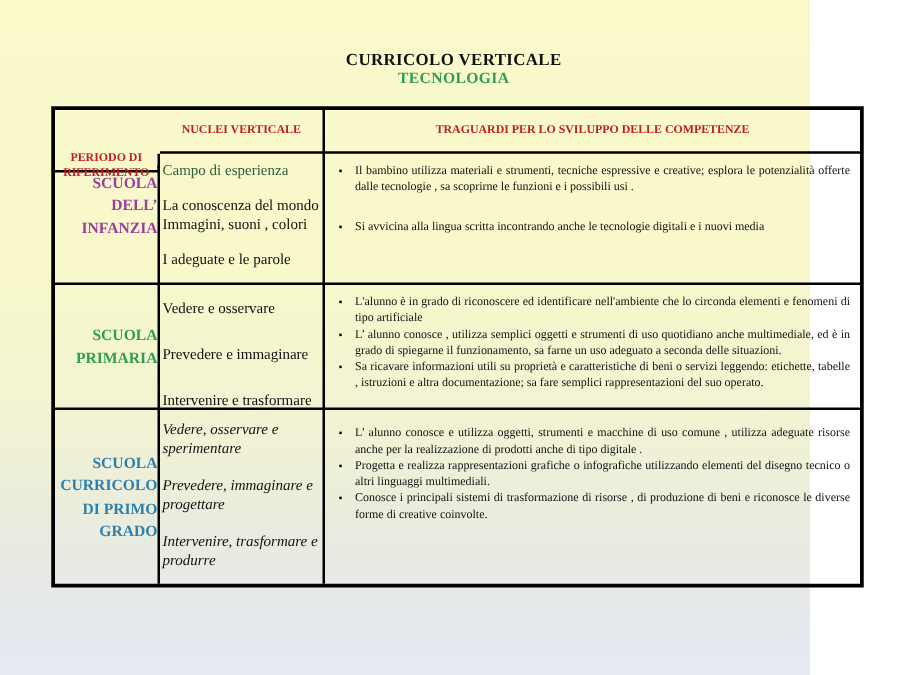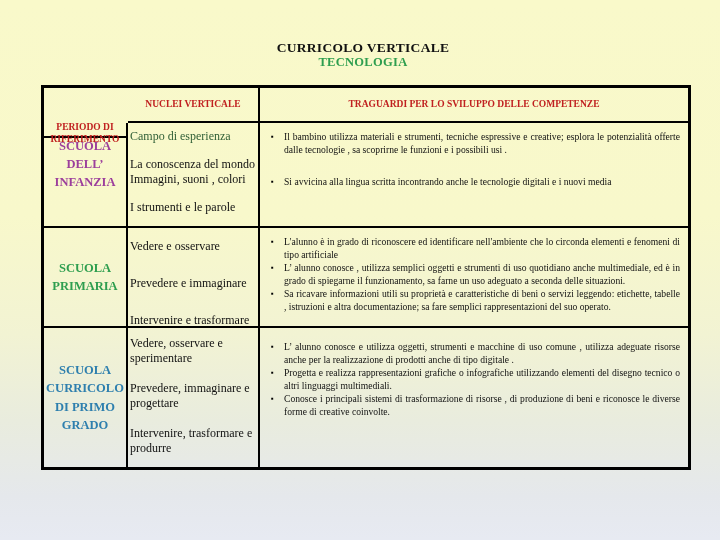--- a/index.html
+++ b/index.html
@@ -3,21 +3,21 @@
 <meta charset="utf-8">
 <style>
   * { margin: 0; padding: 0; box-sizing: border-box; }
   html, body { width: 720px; height: 540px; }
   body {
     font-family: "Liberation Serif", "DejaVu Serif", serif;
     overflow: hidden;
   }
   .slide {
     position: relative;
-    width: 720px; height: 540px;
+    width: 648px; height: 540px;
     background: linear-gradient(180deg, #f9f9ca 0%, #f8f8cb 40%, #f2f3d3 62%, #e9ecde 78%, #e5e8ec 92%, #e7eaf2 100%);
   }
   .title-block {
     position: absolute; top: 41px; left: 0; width: 726px;
     text-align: center; line-height: 1.1;
   }
   .title   { font-size: 13.5px; font-weight: bold; color: #111111; letter-spacing: .3px; }
   .subtitle{ font-size: 12.5px; font-weight: bold; letter-spacing: .3px; }
 
   .ctable {
@@ -33,36 +33,36 @@
   .cell.last-row { border-bottom: none; }
 
   .head {
     display: flex; align-items: center; justify-content: center;
     text-align: center;
     font-weight: bold; font-size: 9.5px; line-height: 1.25;
     padding: 2px 4px;
   }
 
   .name-cell {
-    display: flex; flex-direction: column; align-items: center;
+    display: flex; flex-direction: column; align-items: flex-end;
     font-weight: bold; font-size: 12.5px; line-height: 1.45;
     text-align: center;
   }
   .name-cell .nline { white-space: nowrap; }
   .name-cell.v-top { justify-content: flex-start; padding-top: 14px; }
   .name-cell.v-mid { justify-content: center; }
 
   .nuclei-cell {
     font-size: 12px; line-height: 1.25;
     padding: 6px 2px 4px 2px; color: #111;
   }
   .nuclei-cell .nuc { margin-bottom: 13px; }
   .nuclei-cell .nuc.tight { margin-bottom: 0; }
   .nuclei-cell.sp2 .nuc { margin-bottom: 17px; padding-top: 5px;}
-  .nuclei-cell.sp3 .nuc { margin-bottom: 13px; padding-top: 2px;}
+  .nuclei-cell.sp3 .nuc { margin-bottom: 13px; padding-top: 2px; font-style: italic;}
   .nuc-campo { }
 
   .trag-cell { padding: 7px 8px 4px 8px; }
   .bullet-item { display: flex; align-items: flex-start; }
   .bullet-item + .bullet-item { margin-top: 0; }
   .trag-cell.gapped .bullet-item + .bullet-item { margin-top: 19px; }
   .bullet-marker {
     flex: 0 0 16px; font-size: 8px; line-height: 13px;
     text-align: left; padding-left: 3px; color: #000;
   }
@@ -89,21 +89,21 @@
 
     <div class="cell name-cell v-top" style="color:#9c3f9c;">
       <span class="nline">SCUOLA</span>
       <span class="nline">DELL’</span>
       <span class="nline">INFANZIA</span>
     </div>
     <div class="cell nuclei-cell">
       <div class="nuc nuc-campo" style="color:#2f5e35;">Campo di esperienza</div>
       <div class="nuc tight">La conoscenza del mondo</div>
       <div class="nuc">Immagini, suoni , colori</div>
-      <div class="nuc tight">I strumenti e le parole</div>
+      <div class="nuc tight">I adeguate e le parole</div>
     </div>
     <div class="cell trag-cell gapped last-col">
       <div class="bullet-item">
         <span class="bullet-marker">▪</span>
         <div class="bullet-text">Il bambino utilizza materiali e strumenti, tecniche espressive e creative; esplora le potenzialità offerte dalle tecnologie , sa scoprirne le funzioni e i possibili usi .</div>
       </div>
       <div class="bullet-item">
         <span class="bullet-marker">▪</span>
         <div class="bullet-text">Si avvicina alla lingua scritta incontrando anche le tecnologie digitali e i nuovi media</div>
       </div>

